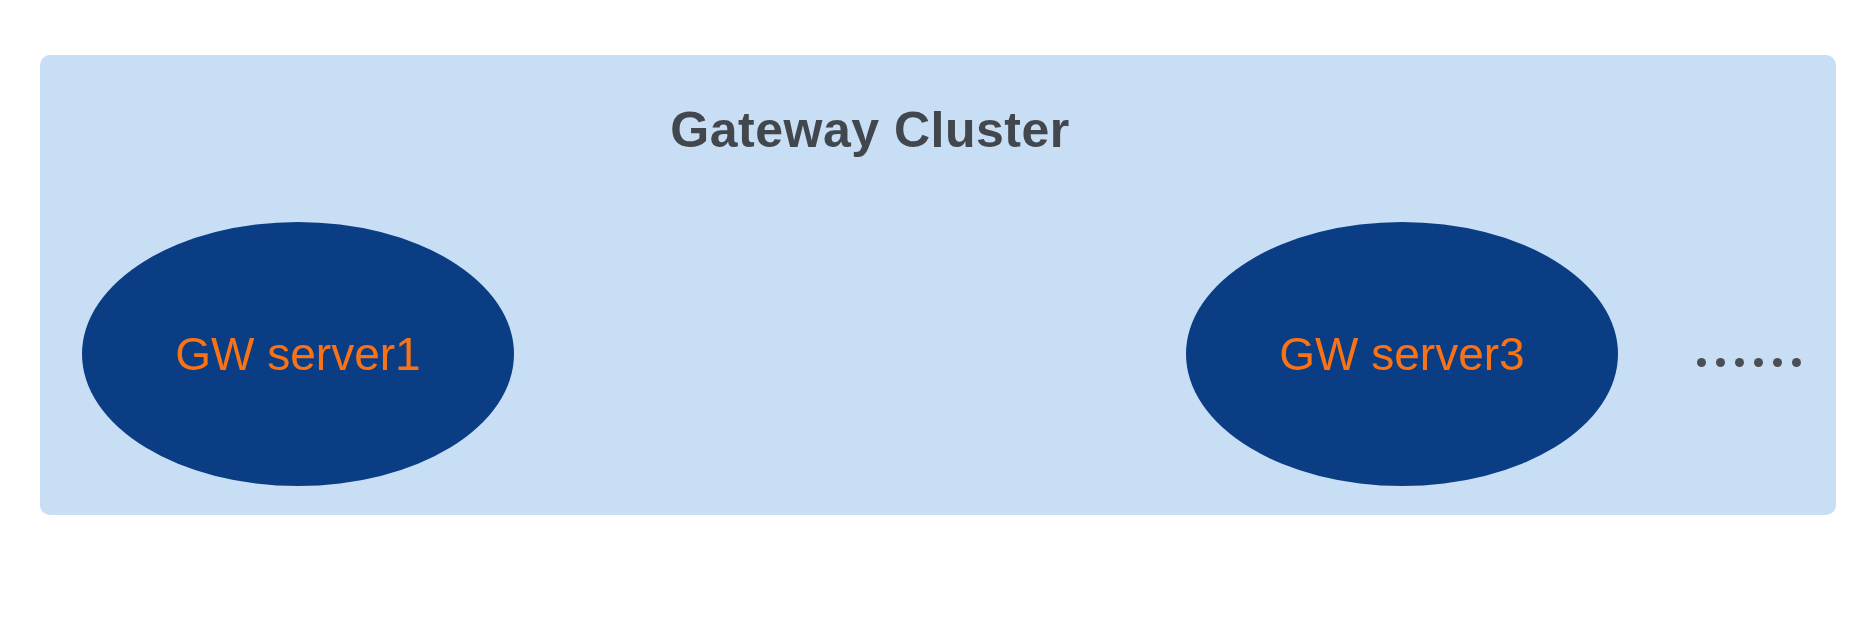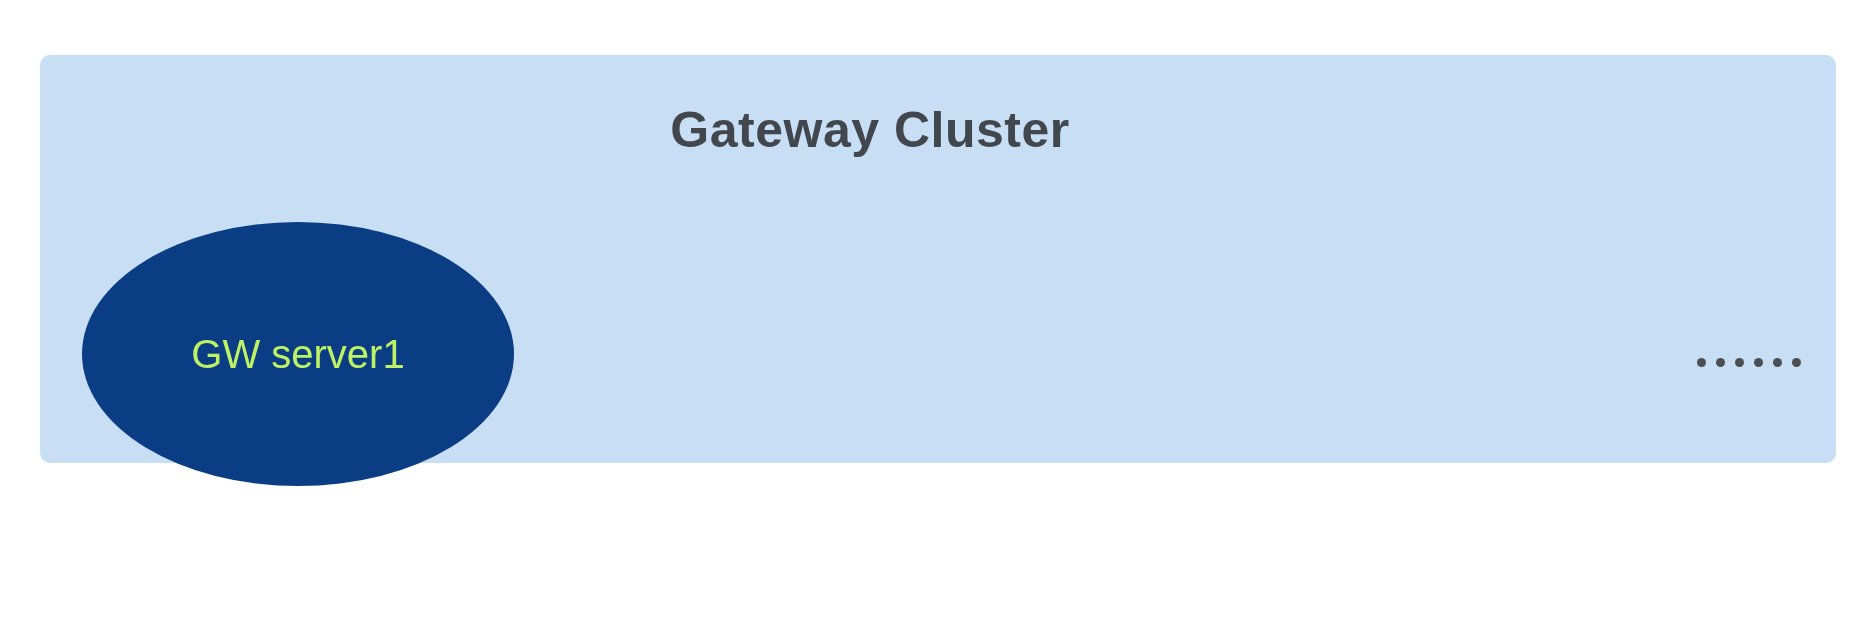--- a/index.html
+++ b/index.html
@@ -13,21 +13,21 @@
     height: 634px;
     background: #ffffff;
     font-family: "Liberation Sans", "DejaVu Sans", sans-serif;
     overflow: hidden;
   }
   .cluster-box {
     position: absolute;
     left: 40px;
     top: 55px;
     width: 1796px;
-    height: 408px;
+    height: 460px;
     background: #c7def5;
     border-radius: 10px;
   }
   .cluster-title {
     position: absolute;
     left: 42px;
     top: 46px;
     width: 1576px;
     text-align: center;
     font-size: 50px;
@@ -40,22 +40,22 @@
     top: 167px;
     width: 432px;
     height: 264px;
     border-radius: 50%;
     background: #0b3d85;
     display: flex;
     align-items: center;
     justify-content: center;
   }
   .server-ellipse .label {
-    color: #bef264;
-    font-size: 40px;
+    color: #f97316;
+    font-size: 46px;
     font-weight: 400;
     white-space: nowrap;
   }
   .ellipse-1 { left: 42px; }
   .ellipse-2 { left: 592px; }
   .ellipse-3 { left: 1146px; }
   .more-dots {
     position: absolute;
     left: 1657px;
     top: 303px;
@@ -77,20 +77,23 @@
 
 <div class="canvas">
   <div class="cluster-box">
     <div class="cluster-title">Gateway Cluster</div>
 
     <div class="server-ellipse ellipse-1">
       <span class="label">GW server1</span>
     </div>
 
 
+    <div class="server-ellipse ellipse-3">
+      <span class="label">GW server3</span>
+    </div>
 
     <div class="more-dots">
         <span class="dot"></span>
         <span class="dot"></span>
         <span class="dot"></span>
         <span class="dot"></span>
         <span class="dot"></span>
         <span class="dot"></span>
       </div>
   </div>

